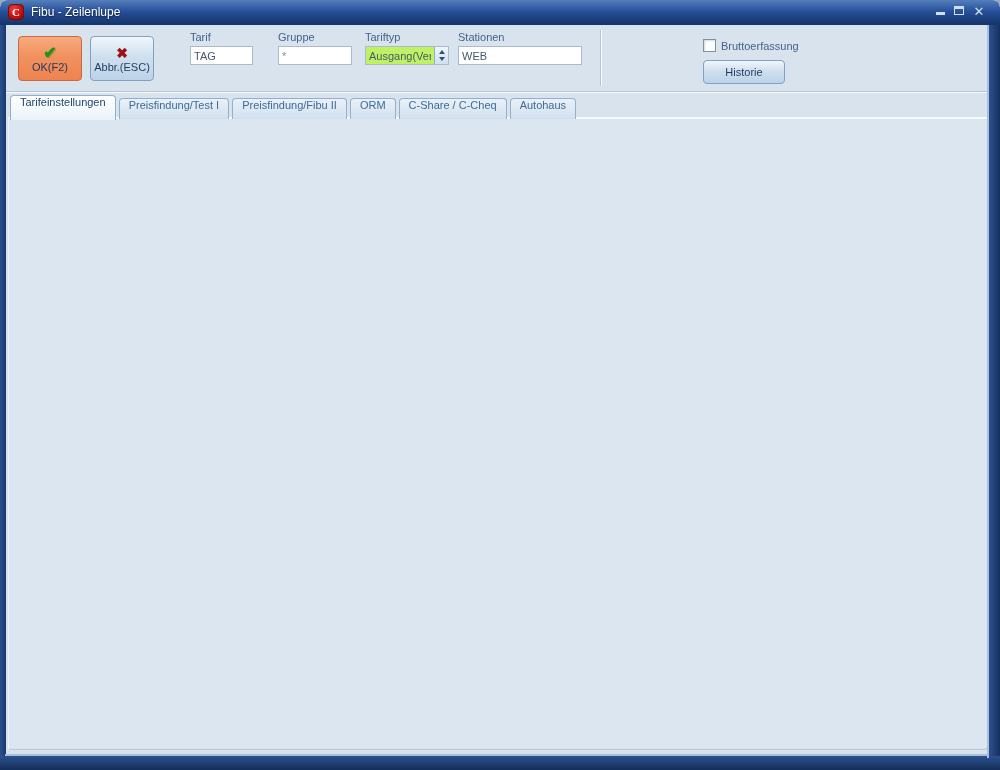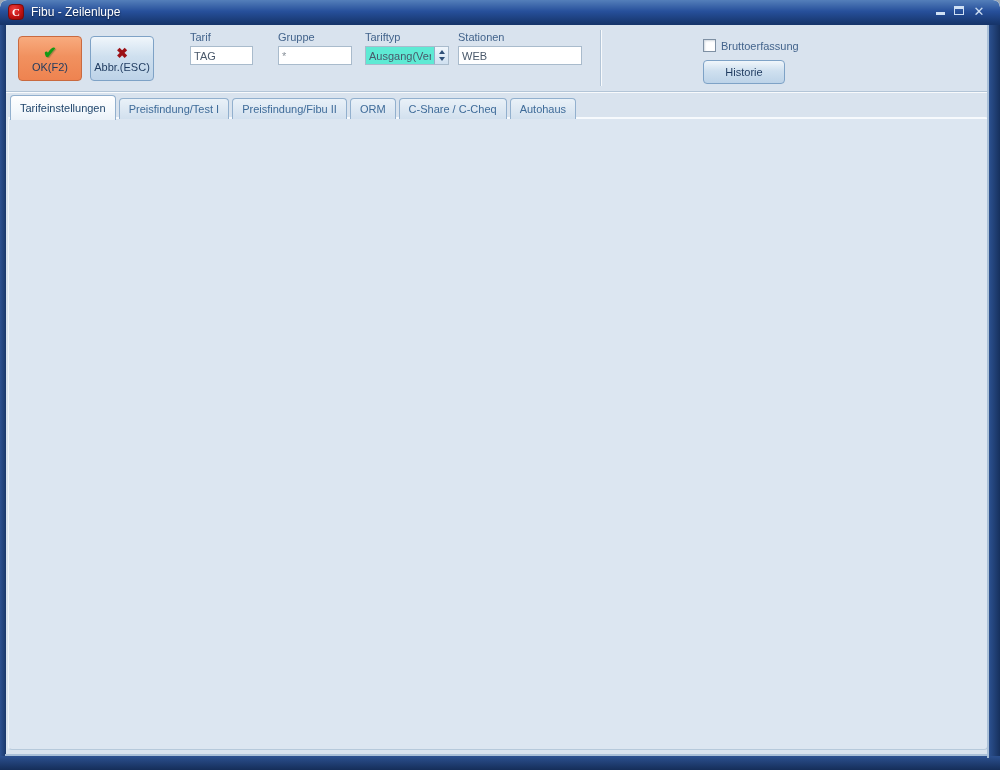--- a/index.html
+++ b/index.html
@@ -45,36 +45,36 @@
   .btn.blue{background:linear-gradient(#f0f6fb,#cfe0ef 45%,#bdd3e8);border:1px solid #7ea2c6;}
   .btn.orange{background:linear-gradient(#f8ab7e,#f1915f 45%,#ee8350);border:1px solid #c96a40;}
   .chk{font-size:16px;line-height:17px;color:#149a14;font-weight:bold;text-shadow:1px 1px 1px rgba(20,80,20,.35);}
   .rx{font-size:14px;line-height:16px;color:#9c1116;font-weight:bold;}
   .tools{position:relative;width:21px;height:17px;margin-bottom:2px;}
   .tools::before,.tools::after{content:'';position:absolute;left:2px;top:7px;width:17px;height:3.5px;
     background:#4d5157;border-radius:2px;}
   .tools::before{transform:rotate(38deg);}
   .tools::after{transform:rotate(-38deg);}
   .combo{position:absolute;}
-  .combo input{position:absolute;left:0;top:0;width:100%;height:100%;background:#5eead4;border:1px solid #a9bbcc;
+  .combo input{position:absolute;left:0;top:0;width:100%;height:100%;background:#bef264;border:1px solid #a9bbcc;
     font-size:11px;color:#49586a;padding:0 17px 0 3px;}
   .spin{position:absolute;top:1px;right:1px;bottom:1px;width:14px;
     background:linear-gradient(#f0f6fc,#cfe0f0);border-left:1px solid #96aec9;
     display:flex;flex-direction:column;align-items:center;justify-content:center;gap:3px;}
   .tu{width:0;height:0;border-left:3px solid transparent;border-right:3px solid transparent;border-bottom:4px solid #2f5078;}
   .td{width:0;height:0;border-left:3px solid transparent;border-right:3px solid transparent;border-top:4px solid #2f5078;}
   .xbtn{position:absolute;width:21px;height:21px;background:#d9d5cc;border:1px solid #6e7e8d;color:#23303d;
     font-size:12px;display:flex;align-items:center;justify-content:center;line-height:1;}
   .glb{position:absolute;width:21px;height:21px;border:1px solid #8fafd0;border-radius:4px;
     background:linear-gradient(#eaf2fa,#d2e3f2);display:flex;align-items:center;justify-content:center;}
   .ddl{position:absolute;background:#fff;border:1px solid #c2cbd4;}
   .chev{position:absolute;right:8px;top:4px;width:7px;height:7px;border-left:2px solid #b3bdc7;border-bottom:2px solid #b3bdc7;transform:rotate(-45deg);}
   
   .tabbar{position:absolute;left:10px;top:95px;height:25px;display:flex;gap:3px;z-index:10;}
-  .tab{height:21px;margin-top:3px;padding:0 9px;display:flex;align-items:center;
+  .tab{height:21px;margin-top:3px;padding:0 9px;display:flex;
     background:linear-gradient(#e9f1f8,#d2e0ee);border:1px solid #92b0ce;border-bottom:none;
     border-radius:4px 4px 0 0;font-size:11px;color:#3e6b99;white-space:nowrap;}
   .tab.active{height:25px;margin-top:0;background:linear-gradient(#ffffff,#f3f8fc 60%,#eaf1f8);
     color:#22476d;z-index:12;}
   .panel{position:absolute;left:8px;top:117px;width:980px;height:633px;background:#dce6f1;
     border:1px solid #b6c9db;border-top:2px solid #f7fafd;border-left-color:#eef4f9;border-radius:0 3px 4px 4px;z-index:9;}
   .caret{position:absolute;width:1px;height:14px;background:#2a2a2a;}
   .toolbtn-label{font-size:10.5px;white-space:nowrap;}
 </style>
 </head>

